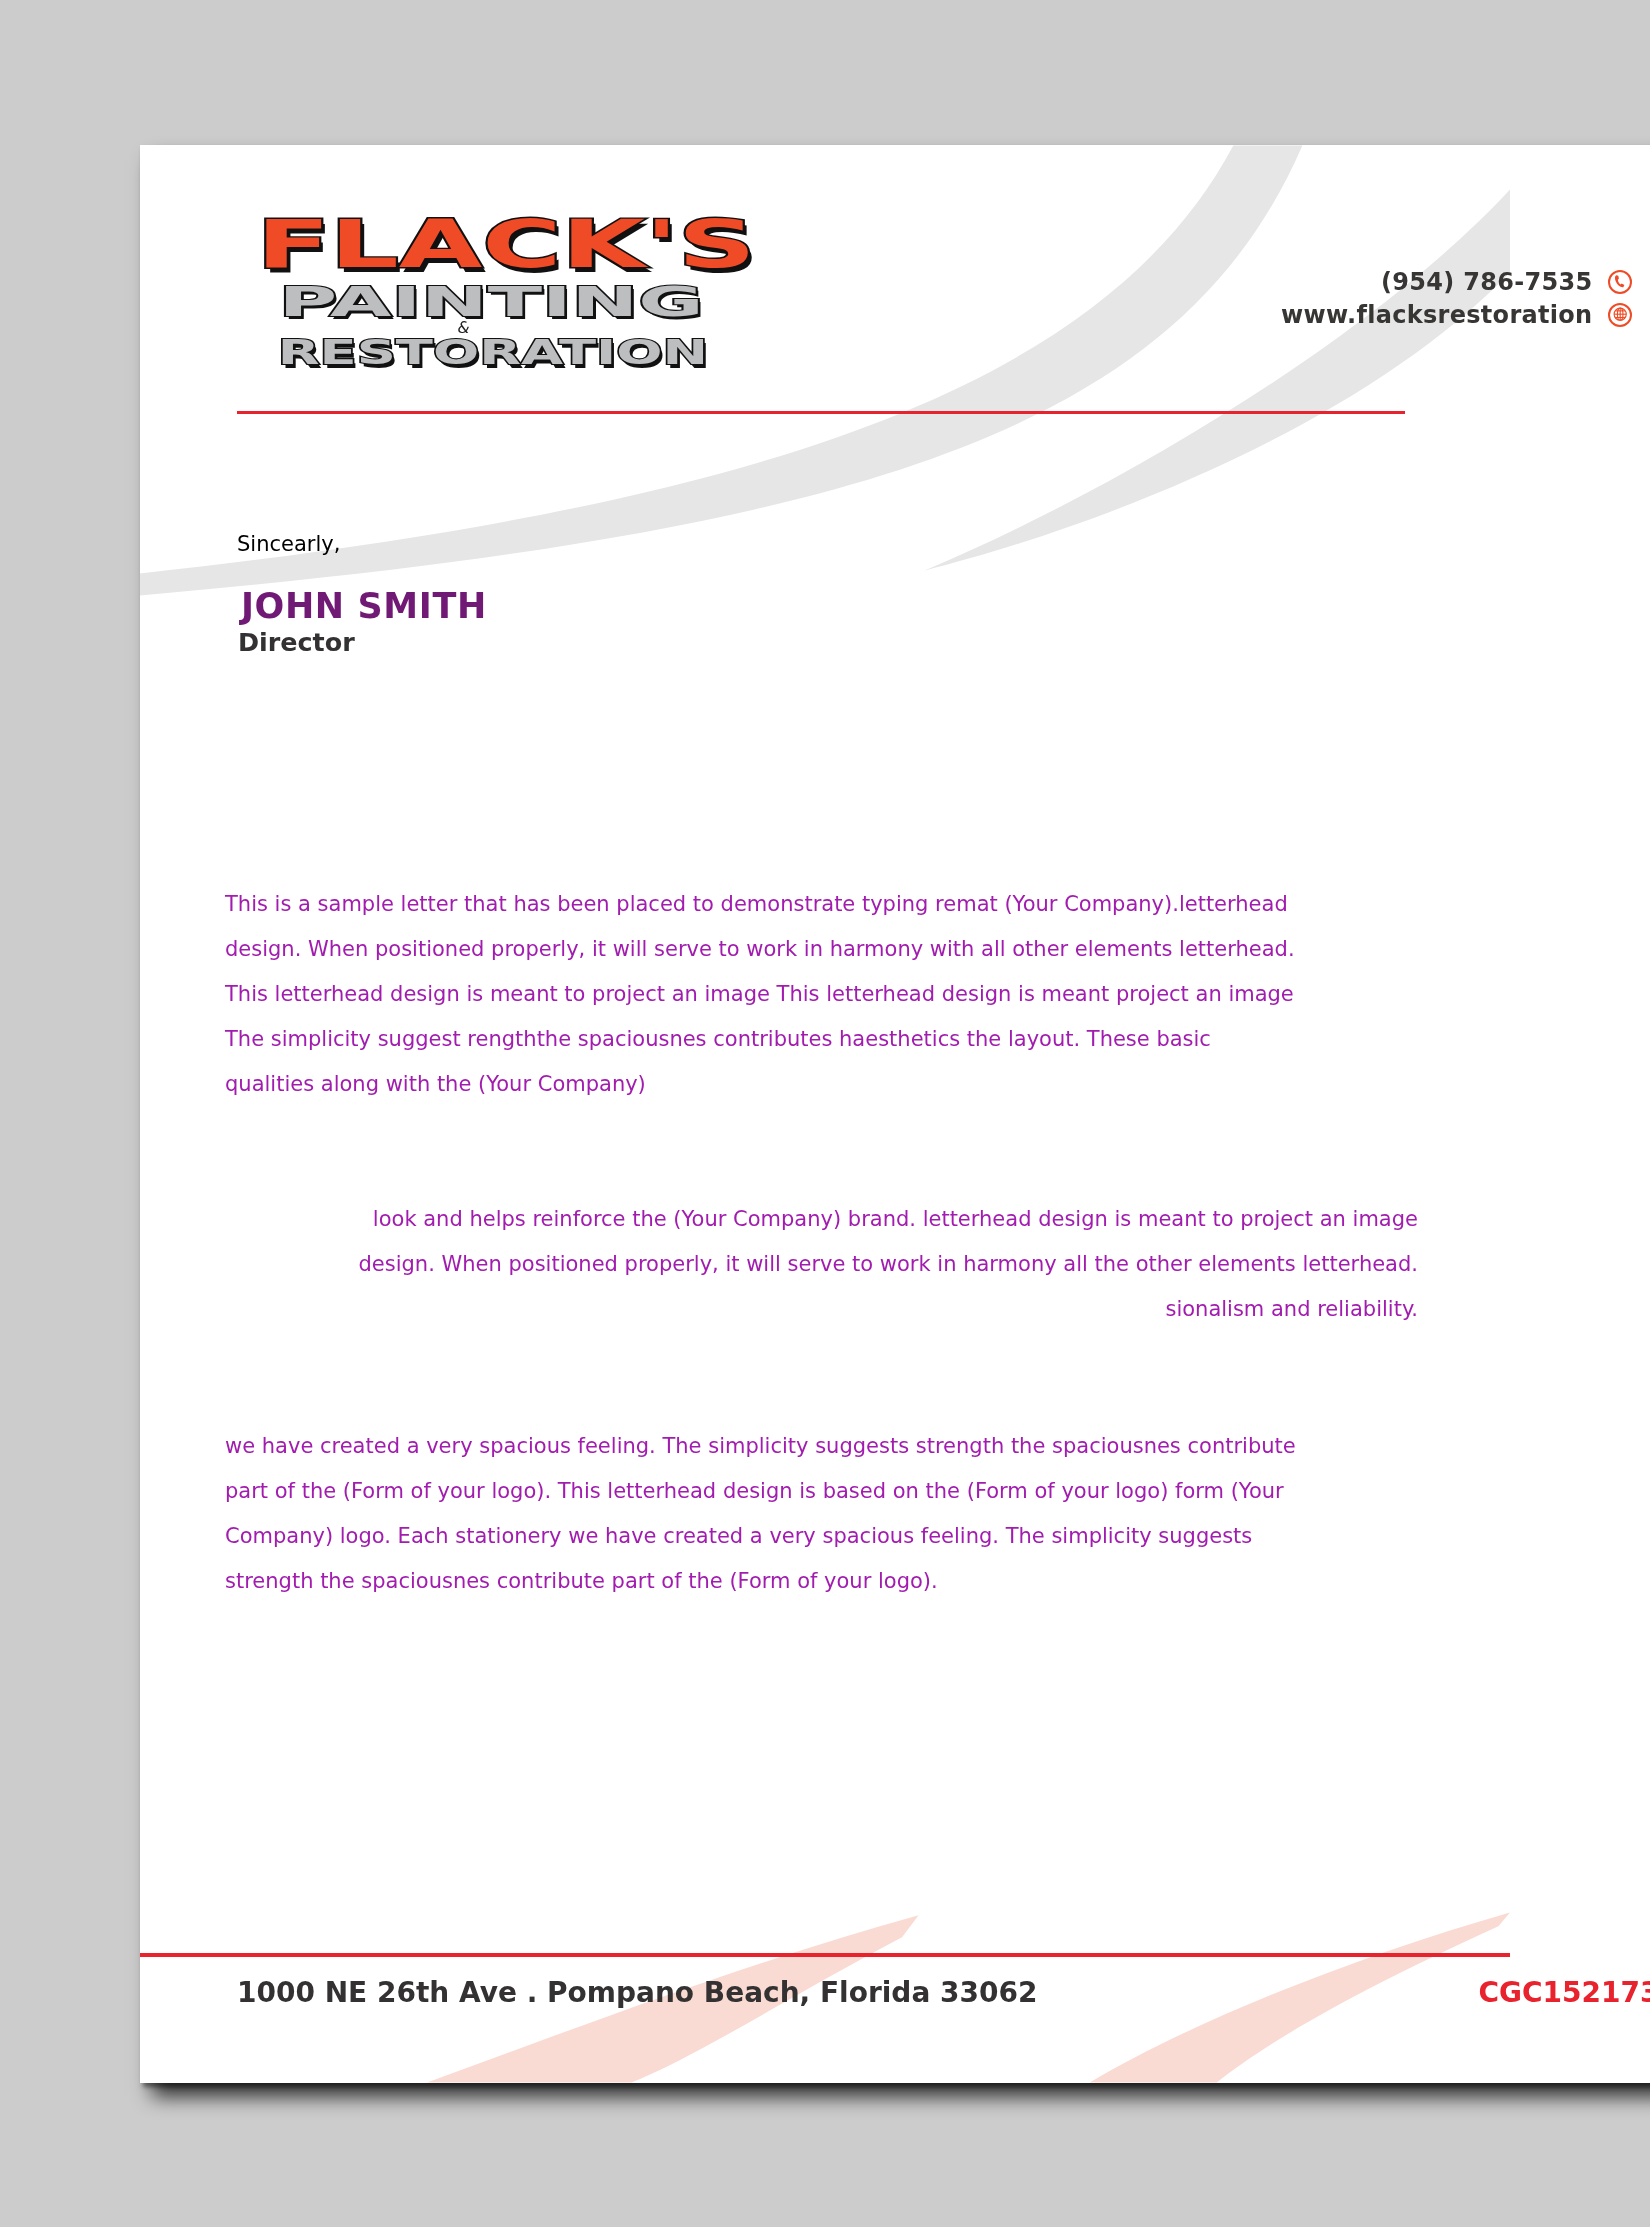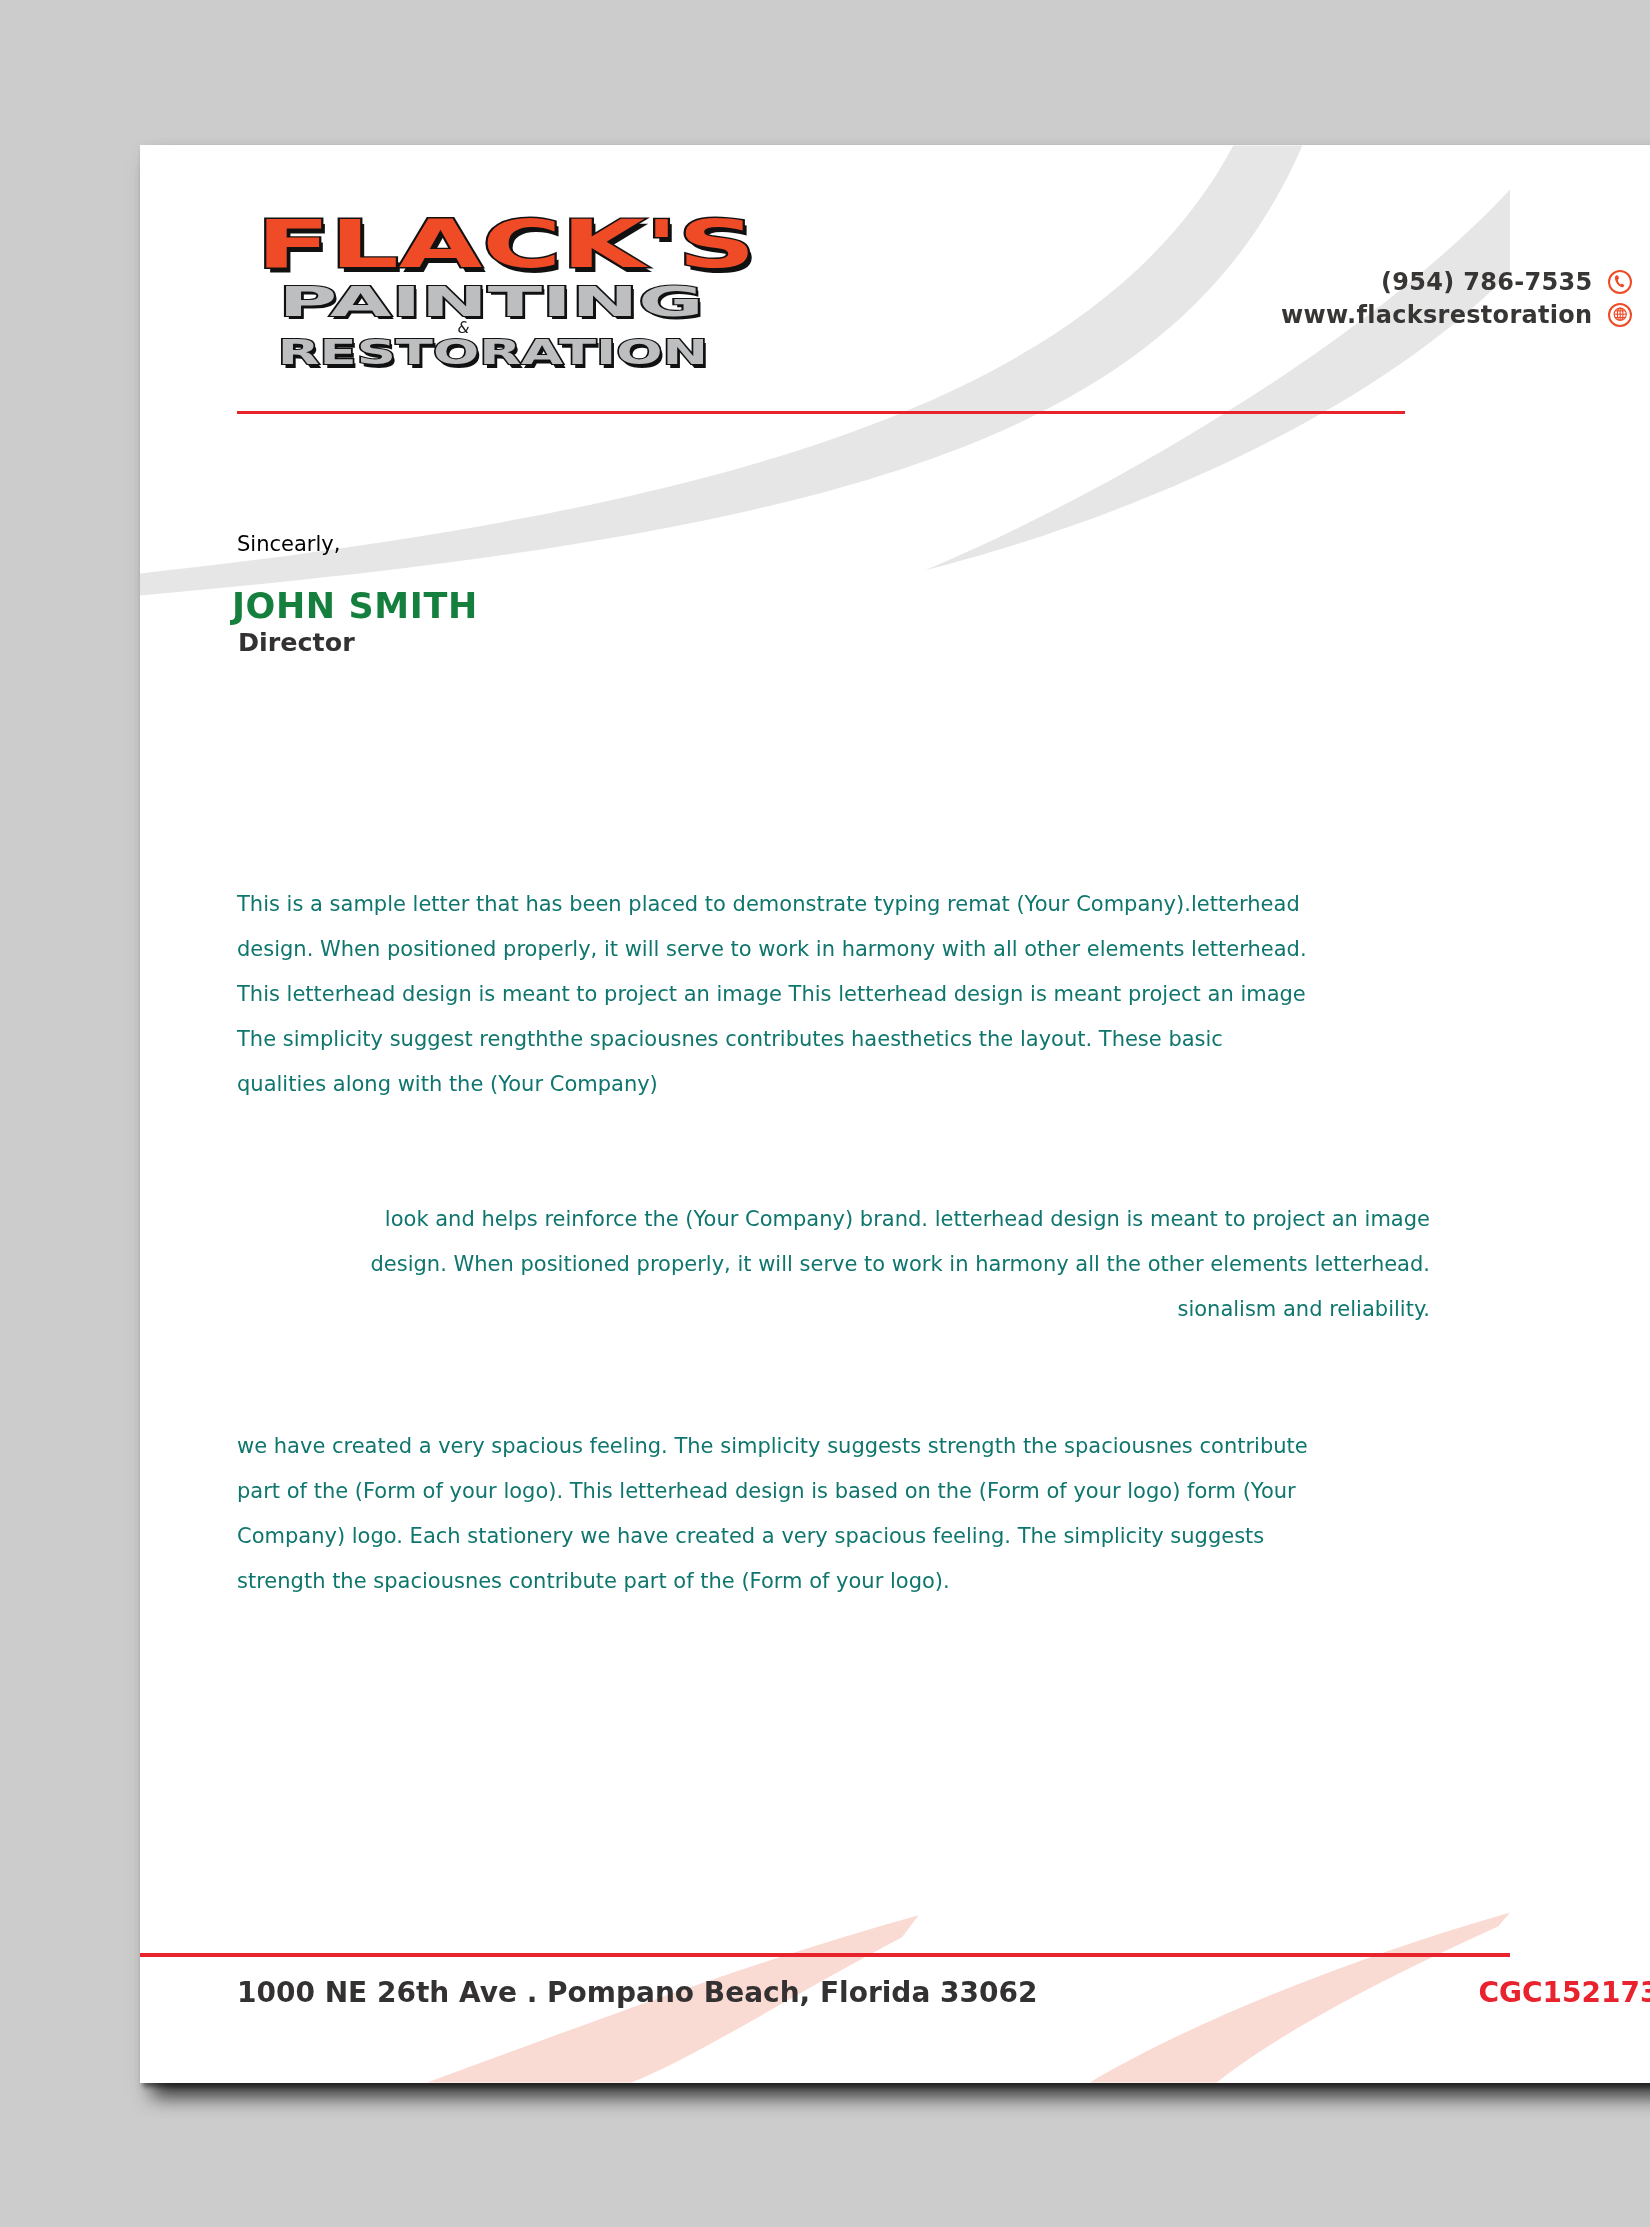--- a/index.html
+++ b/index.html
@@ -16,23 +16,23 @@
   .swoosh { position:absolute; left:0; top:0; width:1370px; height:1938px; pointer-events:none; }
   .abs { position:absolute; }
   .logo { left:97px; top:66px; width:536px; height:160px; }
   .contact { right:152px; top:120px; text-align:right; color:#383634; font-family:"DejaVu Sans", sans-serif; font-weight:bold; }
   .contact-row { height:33px; display:flex; align-items:center; justify-content:flex-end; font-size:24px; letter-spacing:0.3px;margin-left:17px; }
   .contact-row .txt { margin-right:15.5px; }
   .ico { width:24px; height:24px; border:2.2px solid #ef4b26; border-radius:50%; display:flex; align-items:center; justify-content:center; box-sizing:border-box; }
   .rule-top { left:97px; top:266px; width:1168px; height:3.3px; background:#e8232d; }
   .rule-bottom { left:0; top:1808px; width:1370px; height:3.9px; background:#e8232d; }
   .closing { left:97px; top:387px; font-size:21px; color:#000000; font-family:"DejaVu Sans", sans-serif; }
-  .sig-name { left:92px; top:441px; font-size:35px; font-weight:bold; color:#15803d; font-family:"DejaVu Sans", sans-serif; letter-spacing:0.6px; }
+  .sig-name { left:101px; top:441px; font-size:35px; font-weight:bold; color:#701a75; font-family:"DejaVu Sans", sans-serif; letter-spacing:0.6px; }
   .sig-title { left:98px; top:482px; font-size:25.4px; font-weight:bold; color:#333131; font-family:"DejaVu Sans", sans-serif; }
-  .body-para { left:97px; width:1193px; font-size:21px; line-height:45px; color:#0f766e; font-family:"DejaVu Sans", sans-serif; }
+  .body-para { left:85px; width:1193px; font-size:21px; line-height:45px; color:#a21caf; font-family:"DejaVu Sans", sans-serif; }
   .body-para div { white-space:nowrap; }
   .p1 { top:737px; }
   .p2 { top:1052px;text-align:right; }
   .p3 { top:1279px; }
   .footer-addr { left:97px; top:1831px; font-size:28px; font-weight:bold; color:#333131; font-family:"DejaVu Sans", sans-serif; }
   .footer-lic { right:105px; top:1831px; font-size:28px; font-weight:bold; color:#e8232d; font-family:"DejaVu Sans", sans-serif; }
 </style>
 </head>
 <body>
 

